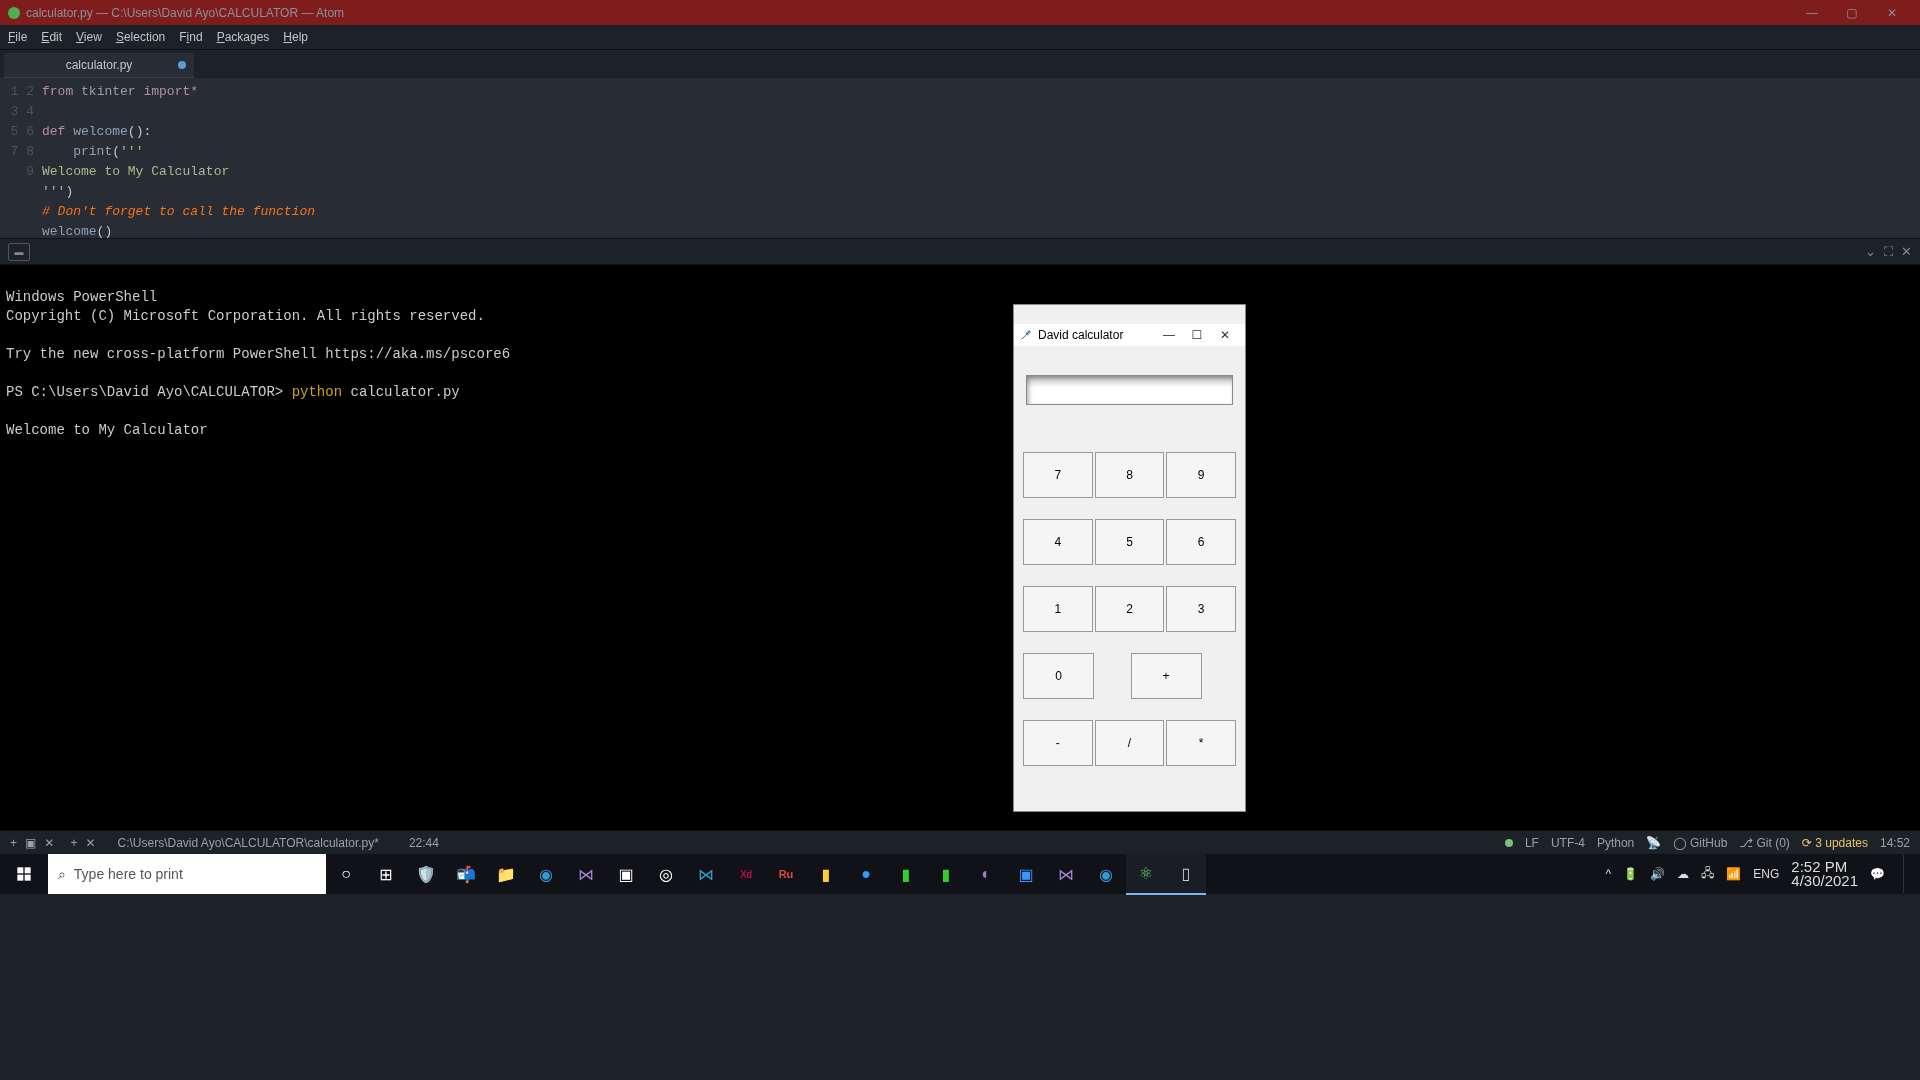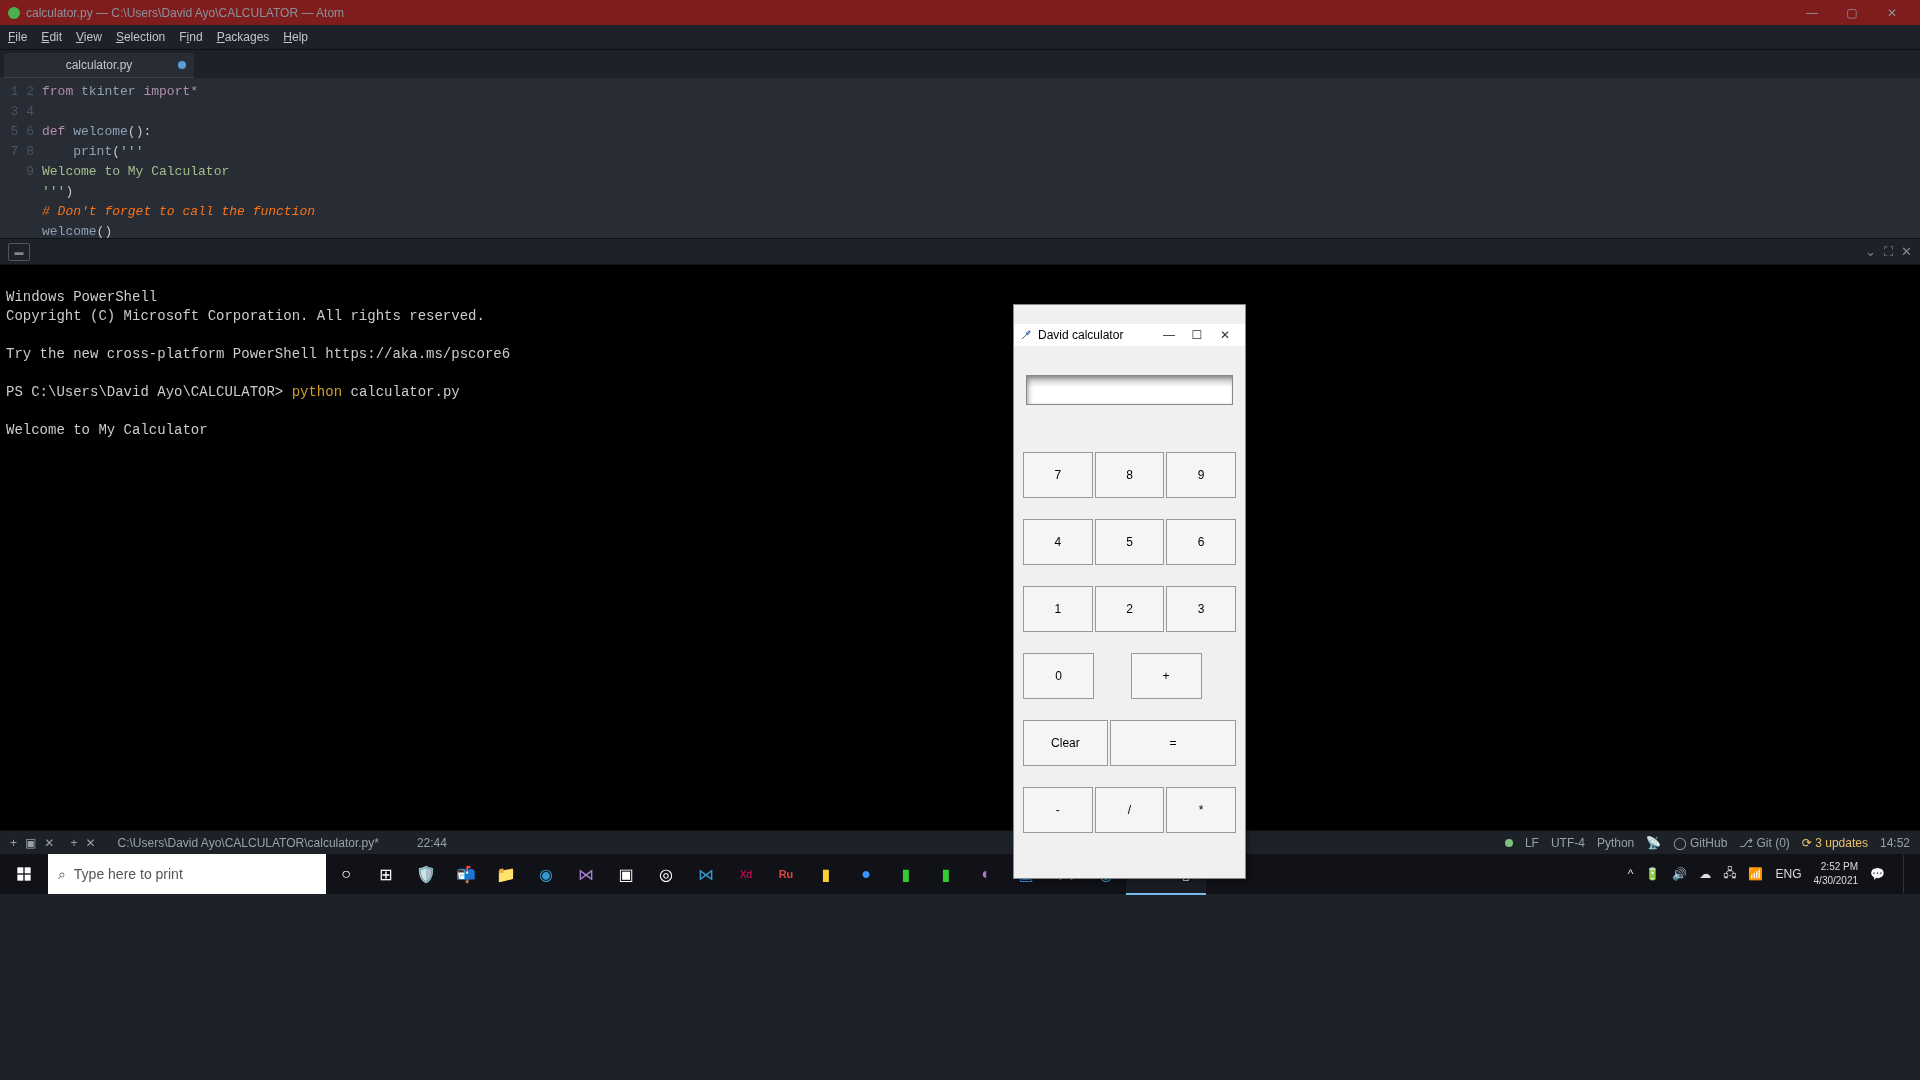--- a/index.html
+++ b/index.html
@@ -46,21 +46,21 @@
 .statusbar .upd{color:#e8c36a}
 .taskbar{height:40px;background:#101218;display:flex;align-items:center;color:#fff}
 .taskbar .start{width:48px;height:40px;display:flex;align-items:center;justify-content:center}
 .taskbar .start svg{width:16px;height:16px}
 .taskbar .search{flex:0 0 258px;height:40px;background:#fff;color:#555;display:flex;align-items:center;padding:0 10px;font-size:14px}
 .taskbar .search .mag{margin-right:8px;color:#555}
 .taskbar .tbicons{display:flex;align-items:center;height:40px}
 .taskbar .tbicon{width:40px;height:40px;display:flex;align-items:center;justify-content:center;font-size:16px}
 .taskbar .tbicon.active{border-bottom:2px solid #76b9ed;background:#1a1d24}
 .taskbar .tray{margin-left:auto;display:flex;align-items:center;gap:12px;padding:0 10px;font-size:12px;color:#ddd}
-.taskbar .clock{text-align:right;line-height:14px;font-size:10px}
+.taskbar .clock{line-height:14px;font-size:15px}
 .taskbar .sq{width:6px;height:38px;border-left:1px solid #333;margin-left:6px}
 </style>
 </head>
 <body>
 
 <div class="titlebar">
   <div class="dot"></div>
   <span>calculator.py — C:\Users\David Ayo\CALCULATOR — Atom</span>
   <div class="spacer"></div>
   <div class="winbtn">—</div>
@@ -157,41 +157,37 @@
         <div class="calc-btn w1">2</div>
         <div class="calc-btn w1">3</div>
       </div>
       <div class="calc-row">
         <div class="calc-btn w1">0</div>
         <div style="flex:0.5"></div>
         <div class="calc-btn w1">+</div>
         <div style="flex:0.5"></div>
       </div>
       <div class="calc-row">
-        <div class="calc-btn" style="flex:1.2">Clear</div>
-        <div class="calc-btn" style="flex:1.8">=</div>
-      </div>
-      <div class="calc-row">
         <div class="calc-btn w1">-</div>
         <div class="calc-btn w1">/</div>
         <div class="calc-btn w1">*</div>
       </div>
     </div>
   </div>
 </div>
 
 <div class="statusbar">
   <div class="l">
     <span>+</span>
     <span>▣</span>
     <span>✕</span>
     <span style="margin-left:8px">+</span>
     <span>✕</span>
     <span style="margin-left:14px">C:\Users\David Ayo\CALCULATOR\calculator.py*</span>
-    <span style="margin-left:30px">22:44</span>
+    <span style="margin-left:22px">22:44</span>
   </div>
   <div class="r">
     <span class="grn"></span>
     <span>LF</span>
     <span>UTF-4</span>
     <span>Python</span>
     <span>📡</span>
     <span>◯ <span>GitHub</span></span>
     <span>⎇ <span>Git (0)</span></span>
     <span class="upd">⟳ <span>3 updates</span></span>

